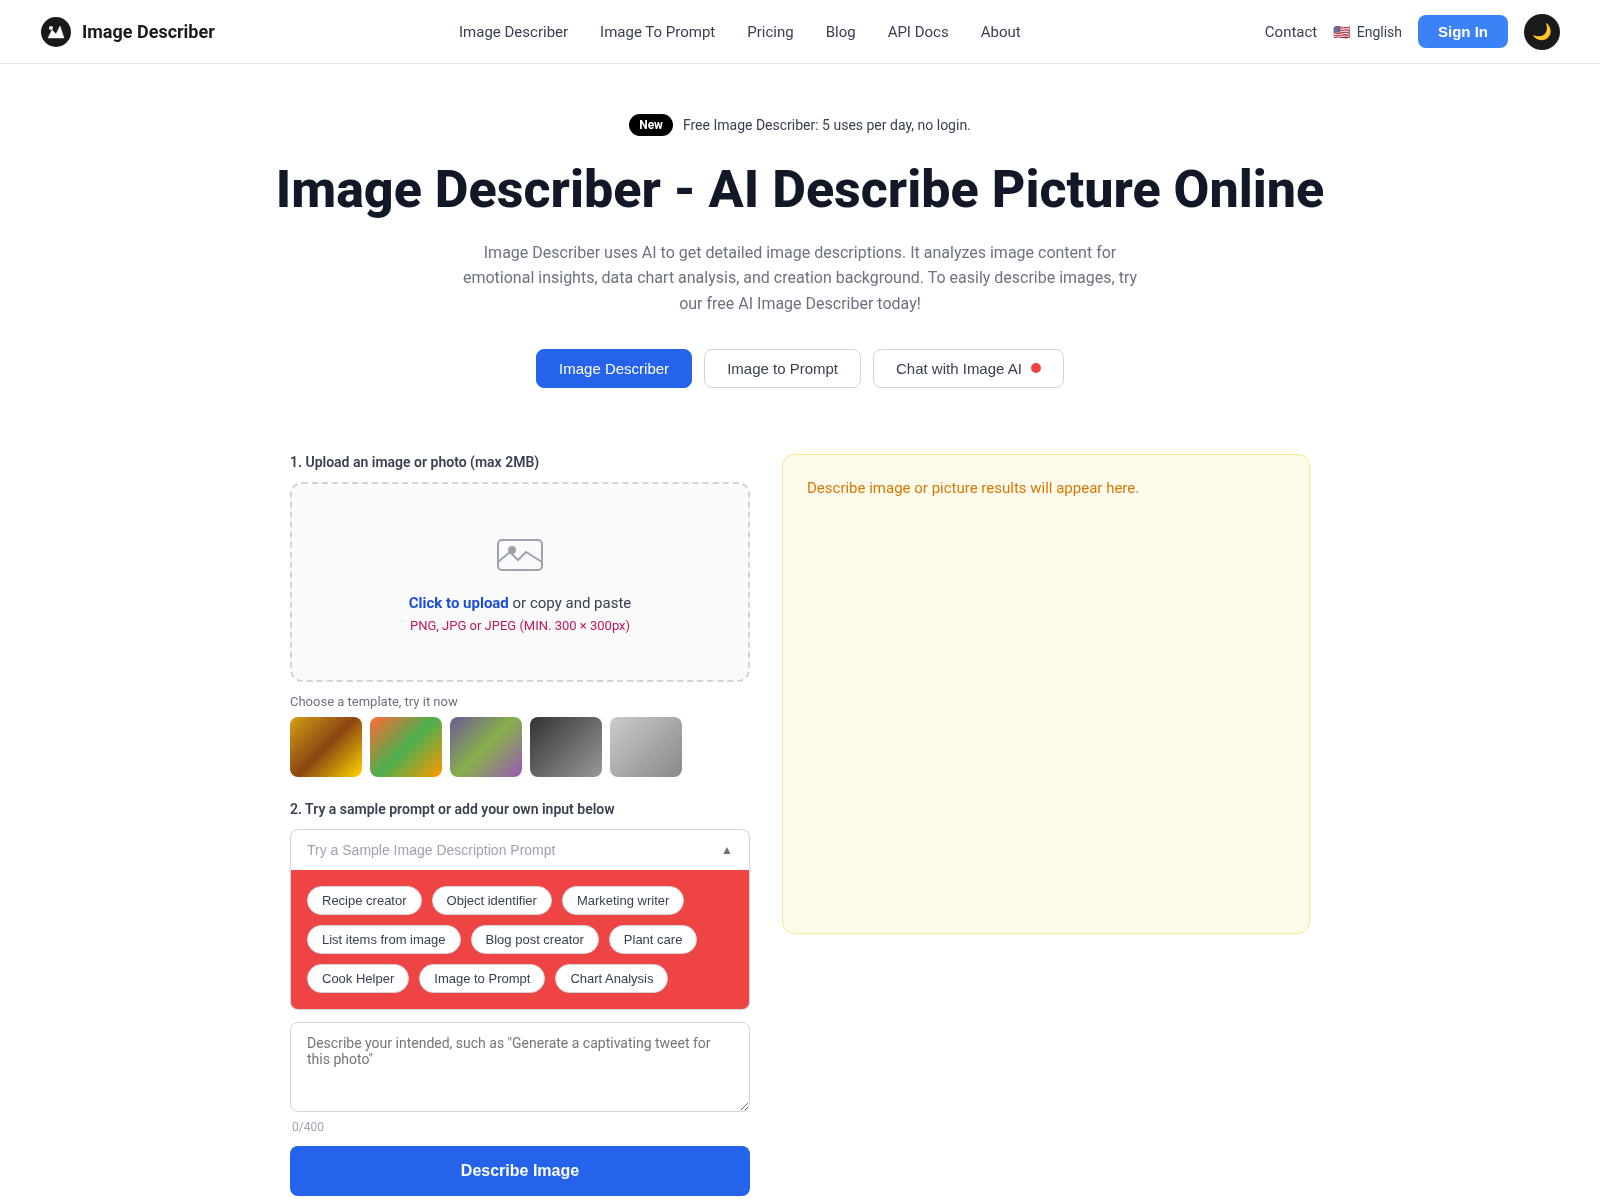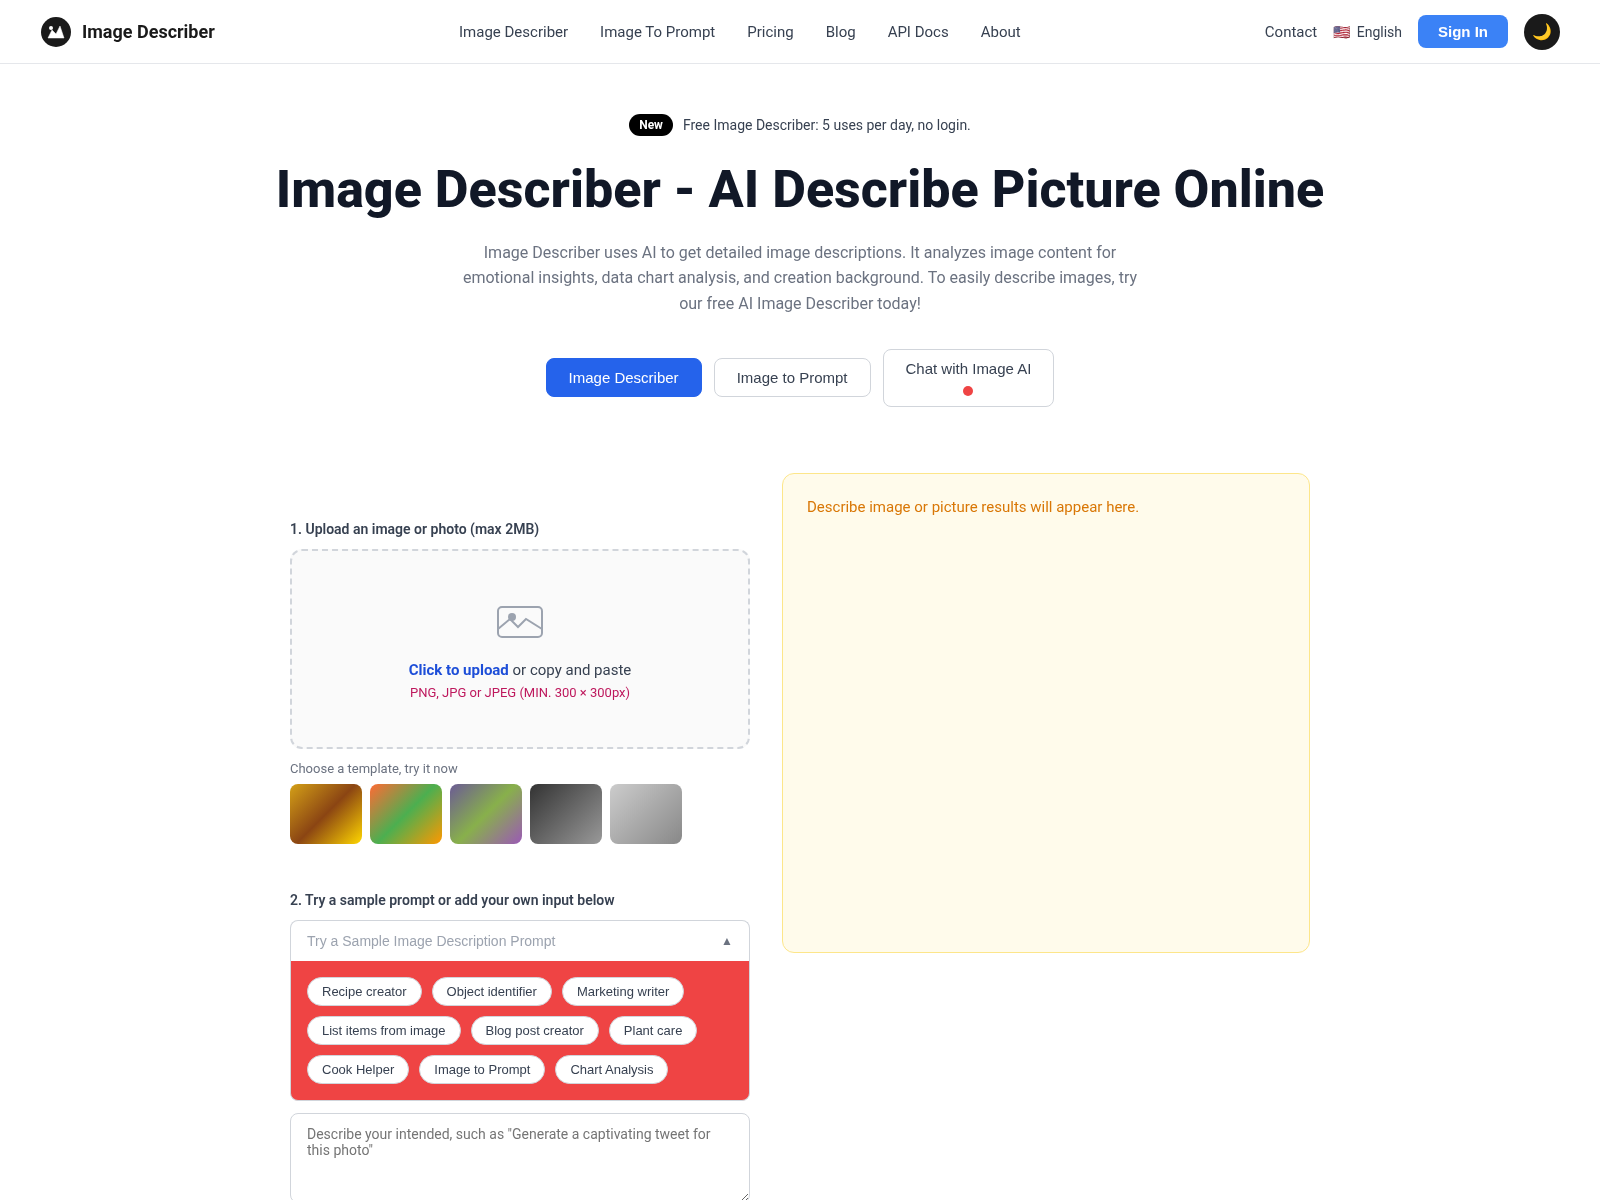--- a/index.html
+++ b/index.html
@@ -38,29 +38,29 @@
     .hero-title { font-size: 52px; font-weight: 800; color: #111827; line-height: 1.15; margin-bottom: 20px; }
     .hero-sub { font-size: 16px; color: #6b7280; max-width: 700px; margin: 0 auto 32px; line-height: 1.6; }
 
     
     .tabs-row { display: flex; align-items: center; justify-content: center; gap: 12px; margin-bottom: 36px; }
     .tab-btn {
       padding: 10px 22px; border-radius: 8px; font-size: 15px; font-weight: 500; cursor: pointer;
       border: 1.5px solid #d1d5db; background: #fff; color: #374151;
     }
     .tab-btn.active { background: #2563eb; color: #fff; border-color: #2563eb; }
-    .tab-btn-chat { display: flex; align-items: center; gap: 9px; flex-direction: column; }
+    .tab-btn-chat { display: flex; align-items: center; gap: 9px; }
     .live-dot { width: 10px; height: 10px; background: #ef4444; border-radius: 50%; display: inline-block; }
 
     
     .main-content { max-width: 1100px; margin: 0 auto; padding: 0 40px 60px; display: flex; gap: 32px; }
 
     
     .left-panel { flex: 0 0 460px; }
-    .section-label { font-size: 14px; font-weight: 600; color: #374151; margin-bottom: 12px; margin-top: 48px; }
+    .section-label { font-size: 14px; font-weight: 600; color: #374151; margin-bottom: 12px; }
 
     
     .upload-area {
       border: 2px dashed #d1d5db; border-radius: 12px; padding: 48px 20px 20px;
       text-align: center; cursor: pointer; background: #fafafa; margin-bottom: 12px;
       min-height: 200px; position: relative;
     }
     .upload-icon { font-size: 40px; color: #9ca3af; margin-bottom: 12px; display: block; }
     .upload-text { font-size: 15px; color: #374151; }
     .upload-text strong { color: #1d4ed8; }
@@ -103,21 +103,21 @@
     .custom-prompt {
       width: 100%; min-height: 90px; border: 1.5px solid #d1d5db; border-radius: 8px;
       padding: 12px 16px; font-size: 14px; color: #374151; resize: vertical;
       outline: none; margin-top: 12px; font-family: inherit;
     }
     .char-count { font-size: 12px; color: #9ca3af; text-align: left; margin-top: 4px; padding-left: 2px; }
 
     
     .btn-describe {
       width: 100%; padding: 16px; background: #2563eb; color: #fff; border: none;
-      border-radius: 16px; font-size: 16px; font-weight: 700; cursor: pointer; margin-top: 12px;
+      border-radius: 8px; font-size: 16px; font-weight: 700; cursor: pointer; margin-top: 12px;
     }
 
     
     .right-panel { flex: 1; }
     .result-label { font-size: 14px; font-weight: 600; color: #374151; margin-bottom: 12px; }
     .result-area {
       background: #fffbeb; border: 1.5px solid #fde68a; border-radius: 12px;
       padding: 24px; min-height: 480px;
     }
     .result-placeholder { font-size: 15px; color: #d97706; }

